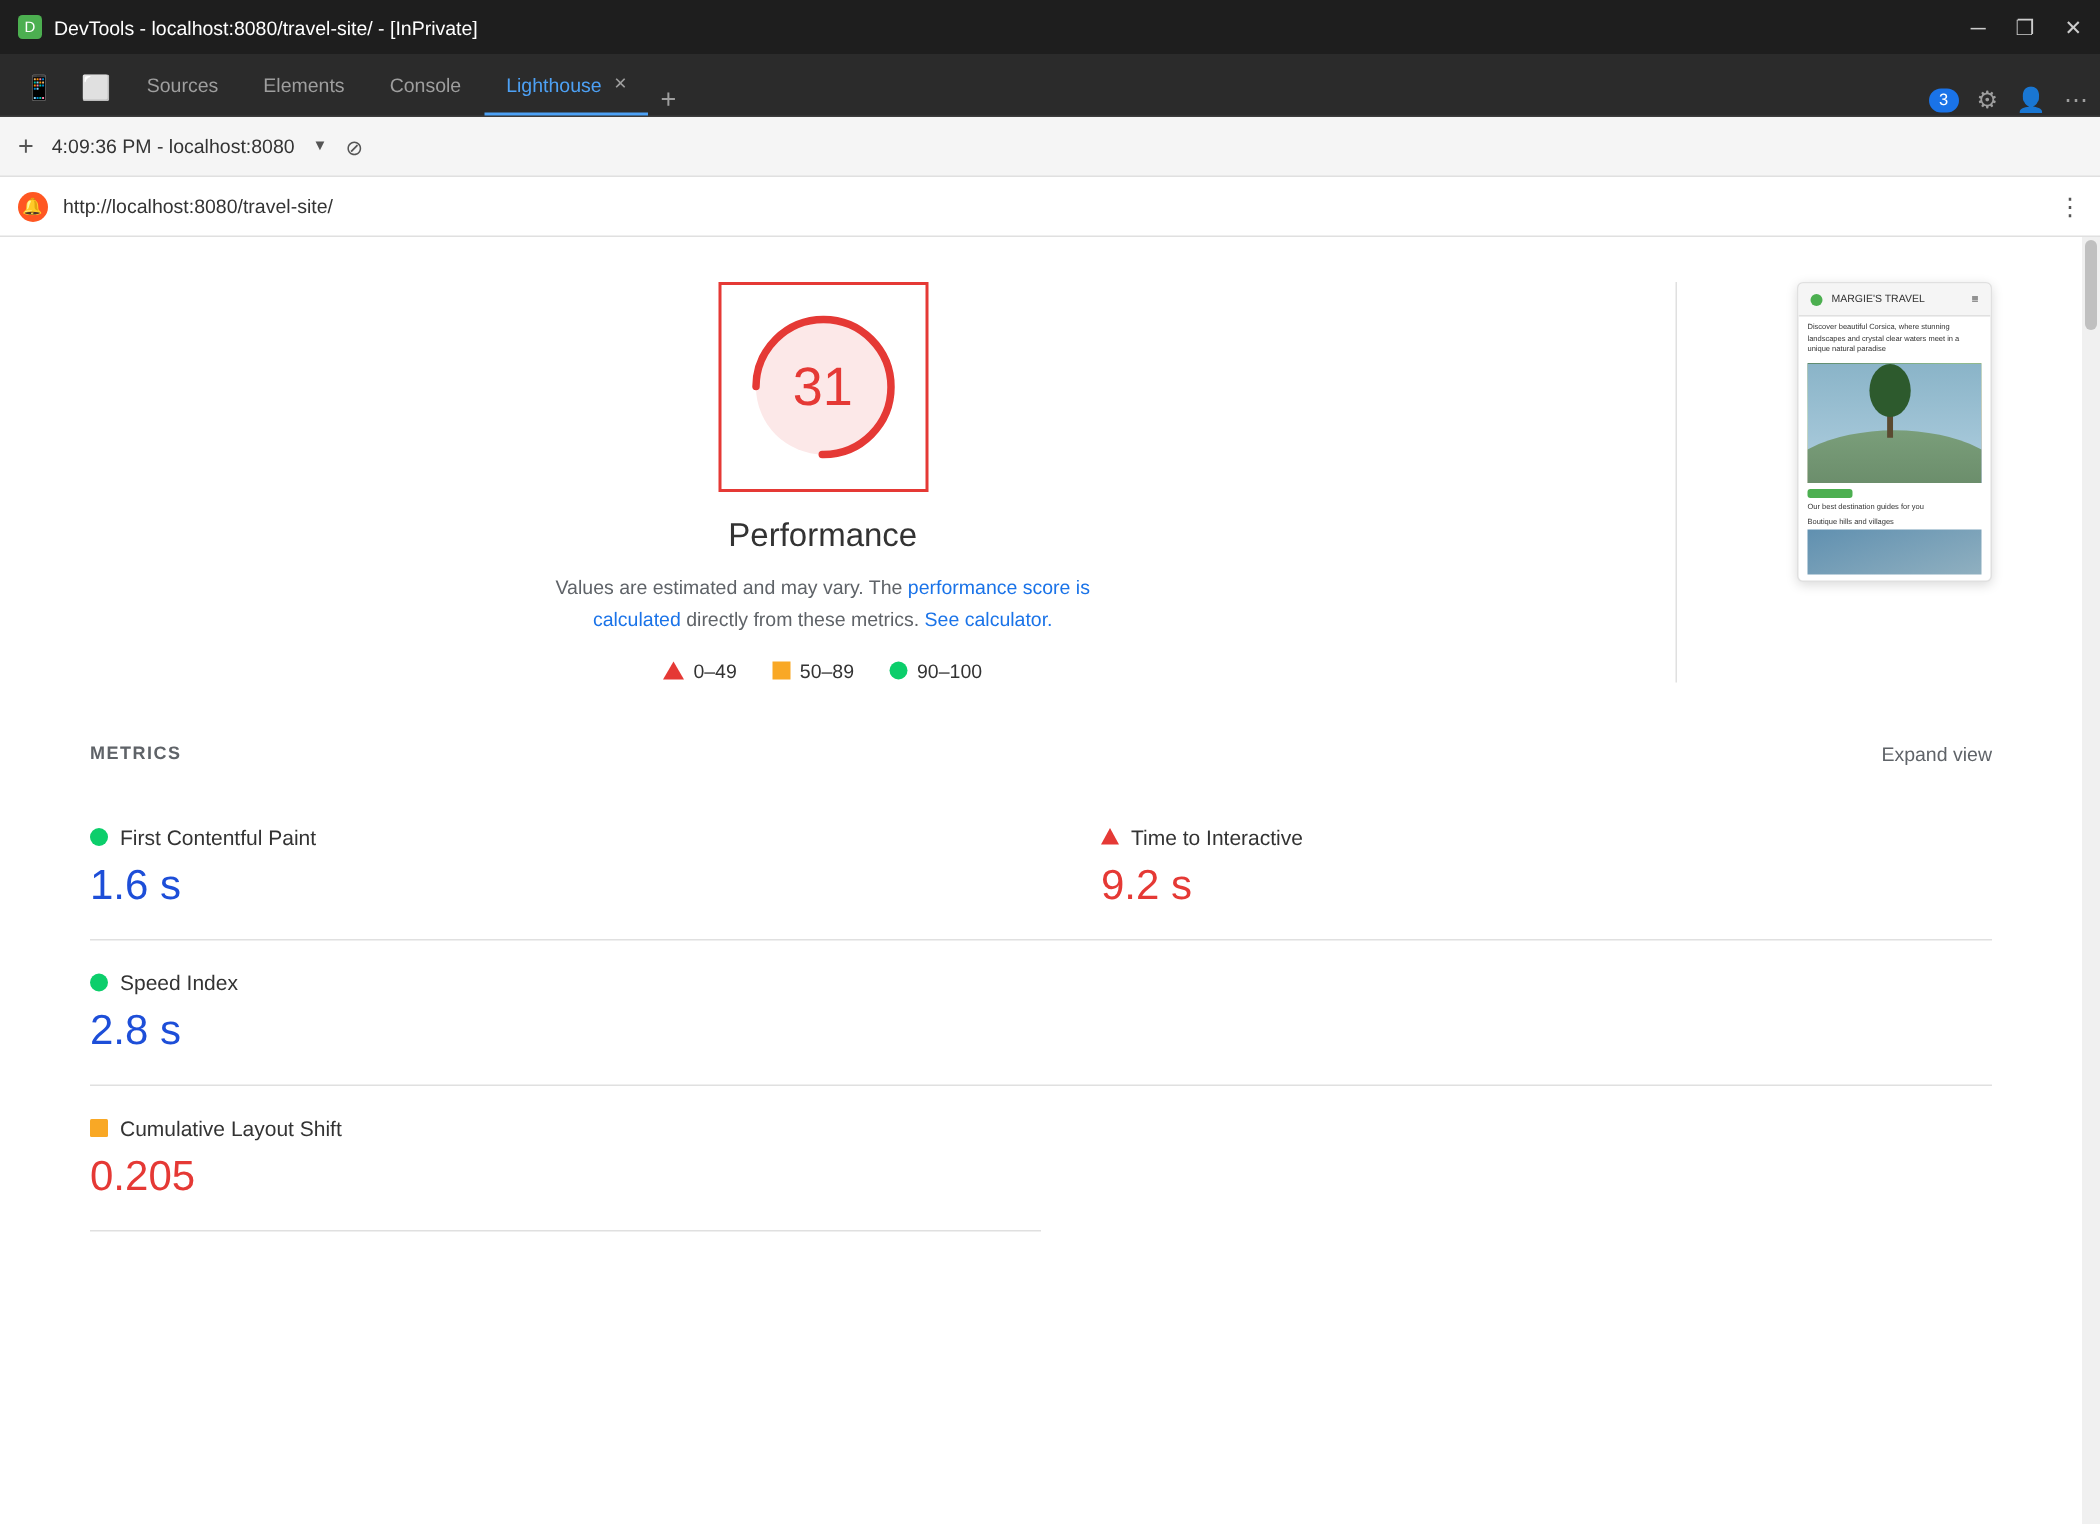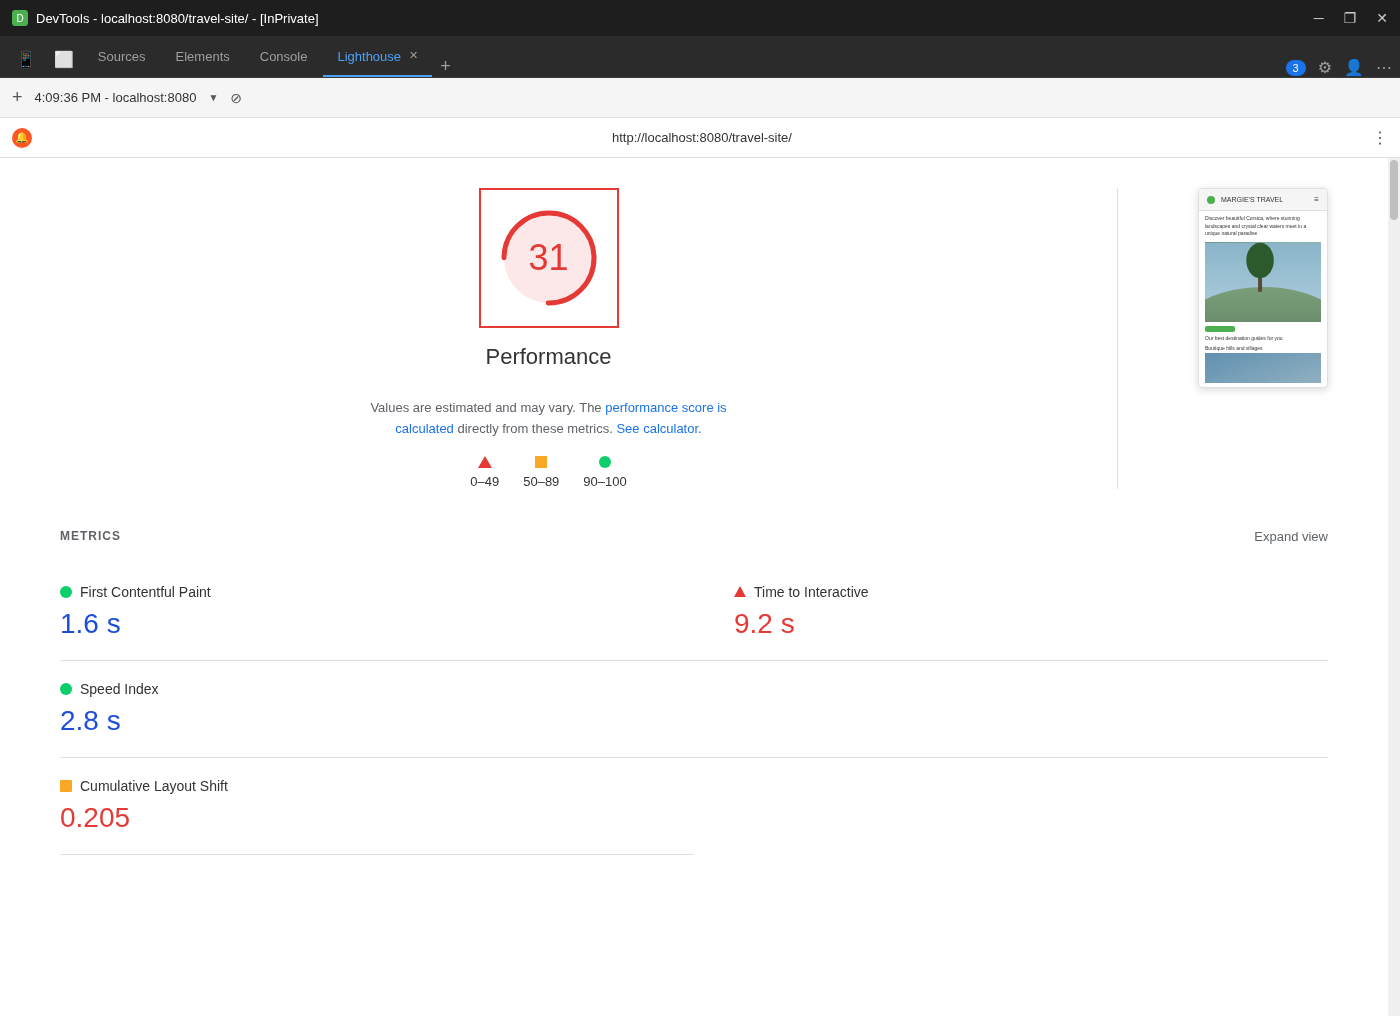--- a/index.html
+++ b/index.html
@@ -75,21 +75,21 @@
     .url-bar {
       background: #fff;
       height: 40px;
       display: flex;
       align-items: center;
       padding: 0 12px;
       border-bottom: 1px solid #e0e0e0;
       gap: 10px;
     }
     .url-icon { width: 20px; height: 20px; background: #ff5722; border-radius: 50%; display: flex; align-items: center; justify-content: center; font-size: 11px; color: #fff; }
-    .url-text { font-size: 13px; color: #333; flex: 1; text-align: center; }
+    .url-text { font-size: 13px; color: #333; flex: 1; }
     .more-icon { color: #555; font-size: 16px; cursor: pointer; margin-left: auto; }
 
     
     .main-content {
       display: flex;
       height: calc(1016px - 36px - 42px - 40px - 40px);
       overflow: hidden;
       position: relative;
     }
     .content-area {
@@ -142,39 +142,39 @@
       top: 50%;
       left: 50%;
       transform: translate(-50%, -50%);
       font-size: 36px;
       font-weight: 400;
       color: #e53935;
     }
     .score-title {
       font-size: 22px;
       color: #333;
-      margin-bottom: 28px;
+      margin-bottom: 12px;
     }
     .score-desc {
       font-size: 13px;
       color: #5f6368;
       text-align: center;
       max-width: 400px;
       line-height: 1.6;
       margin-bottom: 16px;
     }
     .score-desc a { color: #1a73e8; text-decoration: none; }
     .score-legend {
       display: flex;
       align-items: center;
       gap: 24px;
       font-size: 13px;
       color: #333;
     }
-    .legend-item { display: flex; align-items: center; gap: 6px; flex-direction: column; }
+    .legend-item { display: flex; align-items: center; gap: 6px; }
     .legend-red-triangle {
       width: 0; height: 0;
       border-left: 7px solid transparent;
       border-right: 7px solid transparent;
       border-bottom: 12px solid #e53935;
     }
     .legend-orange-sq { width: 12px; height: 12px; background: #f9a825; }
     .legend-green-circle { width: 12px; height: 12px; background: #0cce6b; border-radius: 50%; }
 
     

